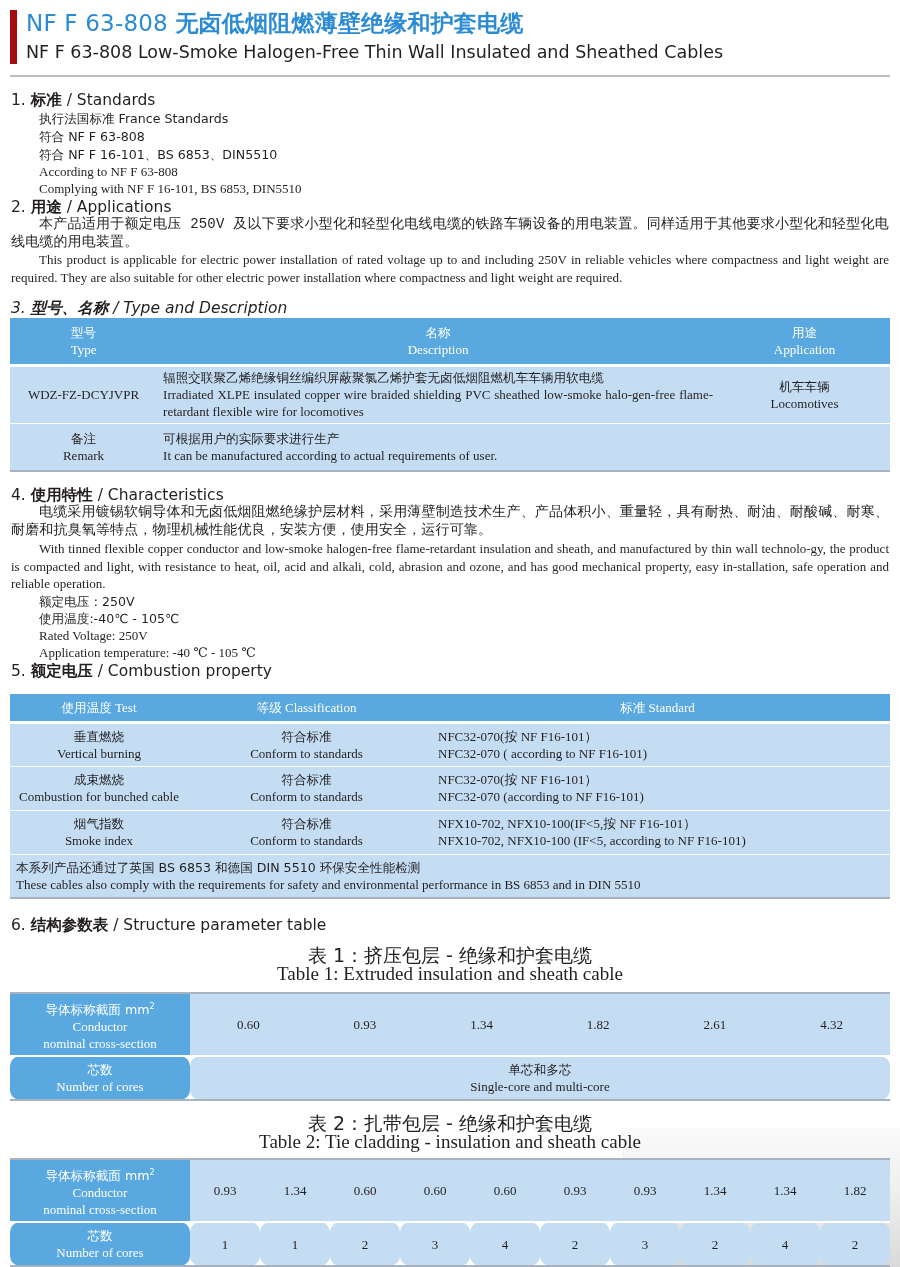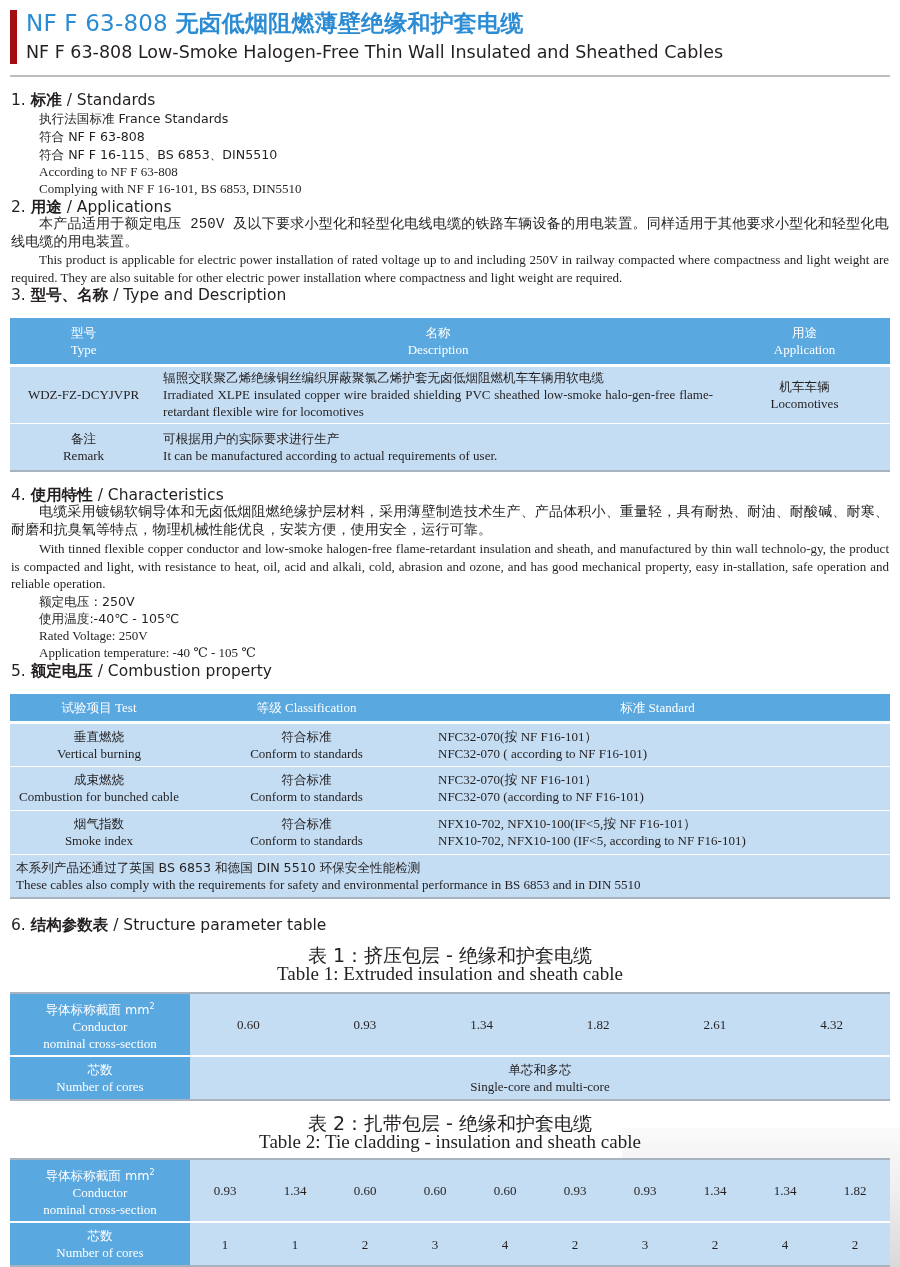--- a/index.html
+++ b/index.html
@@ -44,21 +44,21 @@
   #comb-table .c1 { width: 178px; text-align: center; }
   #comb-table .c2 { width: 237px; text-align: center; }
   #comb-table .c3 { text-align: left; padding-left: 13px; }
   #comb-table .note td { height: 44px; text-align: left; padding-left: 6px; border-bottom: 2px solid #a8b3bf; }
 
   .cap { position: absolute; left: 10px; width: 880px; text-align: center; font-size: 19px; line-height: 17px; }
 
   
   .ptable th { width: 180px; height: auto; text-align: center; line-height: 17px; border-bottom: 2px solid #ffffff; }
   .ptable td { text-align: center; border-bottom: 2px solid #ffffff; }
-  .ptable tr.last th, .ptable tr.last td { border-bottom: 2px solid #a8b3bf; }
+  .ptable tr.last th, .ptable tr.last td { border-bottom: 2px solid #a8b3bf; border-radius: 10px; }
   .ptable thead th, .ptable .toprow th, .ptable .toprow td { border-top: 2px solid #a8b3bf; }
   #param-table-1 { top: 992px; }
   #param-table-1 .r1 td, #param-table-1 .r1 th { height: 63px; }
   #param-table-1 .r2 td, #param-table-1 .r2 th { height: 44px; }
   #param-table-2 { top: 1158px; }
   #param-table-2 .r1 td, #param-table-2 .r1 th { height: 63px; }
   #param-table-2 .r2 td, #param-table-2 .r2 th { height: 44px; }
   sup { font-size: 8px; vertical-align: 5px; }
 
   .bg-photo { position: absolute; left: 622px; top: 1128px; width: 278px; height: 139px;
@@ -77,33 +77,33 @@
 </div>
 <div class="title-rule"></div>
 
 <div class="sec-head" style="top:90px;">
   <span>1.</span>
   <span class="cn">标准</span>
   <span>/ Standards</span>
 </div>
 <div class="line cnf" style="left:39px; top:110px;">执行法国标准 France Standards</div>
 <div class="line cnf" style="left:39px; top:128px;">符合 NF F 63-808</div>
-<div class="line cnf" style="left:39px; top:146px;">符合 NF F 16-115、BS 6853、DIN5510</div>
+<div class="line cnf" style="left:39px; top:146px;">符合 NF F 16-101、BS 6853、DIN5510</div>
 <div class="line" style="left:39px; top:163px;">According to NF F 63-808</div>
 <div class="line" style="left:39px; top:180px;">Complying with NF F 16-101, BS 6853, DIN5510</div>
 
 <div class="sec-head" style="top:197px;">
   <span>2.</span>
   <span class="cn">用途</span>
   <span>/ Applications</span>
 </div>
 <div class="para cn" style="top:216px;">本产品适用于额定电压 250V 及以下要求小型化和轻型化电线电缆的铁路车辆设备的用电装置。同样适用于其他要求小型化和轻型化电线电缆的用电装置。</div>
-<div class="para" style="top:251px;">This product is applicable for electric power installation of rated voltage up to and including 250V in railway compacted where compactness and light weight are required. They are also suitable for other electric power installation where compactness and light weight are required.</div>
-
-<div class="sec-head" style="top:285px;">
+<div class="para" style="top:251px;">This product is applicable for electric power installation of rated voltage up to and including 250V in reliable vehicles where compactness and light weight are required. They are also suitable for other electric power installation where compactness and light weight are required.</div>
+
+<div class="sec-head" style="top:298px;font-style:italic;">
   <span>3.</span>
   <span class="cn">型号、名称</span>
   <span>/ Type and Description</span>
 </div>
 <table id="type-table">
   <tbody>
       <tr>
     <th class="c-type">
       <div class="cnf">型号</div>
       <div>Type</div>
@@ -154,21 +154,21 @@
 <div class="line" style="left:39px; top:644px;">Application temperature: -40 ℃ - 105 ℃</div>
 
 <div class="sec-head" style="top:661px;">
   <span>5.</span>
   <span class="cn">额定电压</span>
   <span>/ Combustion property</span>
 </div>
 <table id="comb-table">
   <tbody>
       <tr>
-    <th class="c1"><span class="cnf">试验项目</span> <span>Test</span></th>
+    <th class="c1"><span class="cnf">使用温度</span> <span>Test</span></th>
     <th class="c2"><span class="cnf">等级</span> <span>Classification</span></th>
     <th style="text-align:center;"><span class="cnf">标准</span> <span>Standard</span></th>
   </tr>
   <tr>
     <td class="c1">
           <div class="cnf">垂直燃烧</div>
           <div>Vertical burning</div>
         </td>
     <td class="c2">
           <div class="cnf">符合标准</div>

